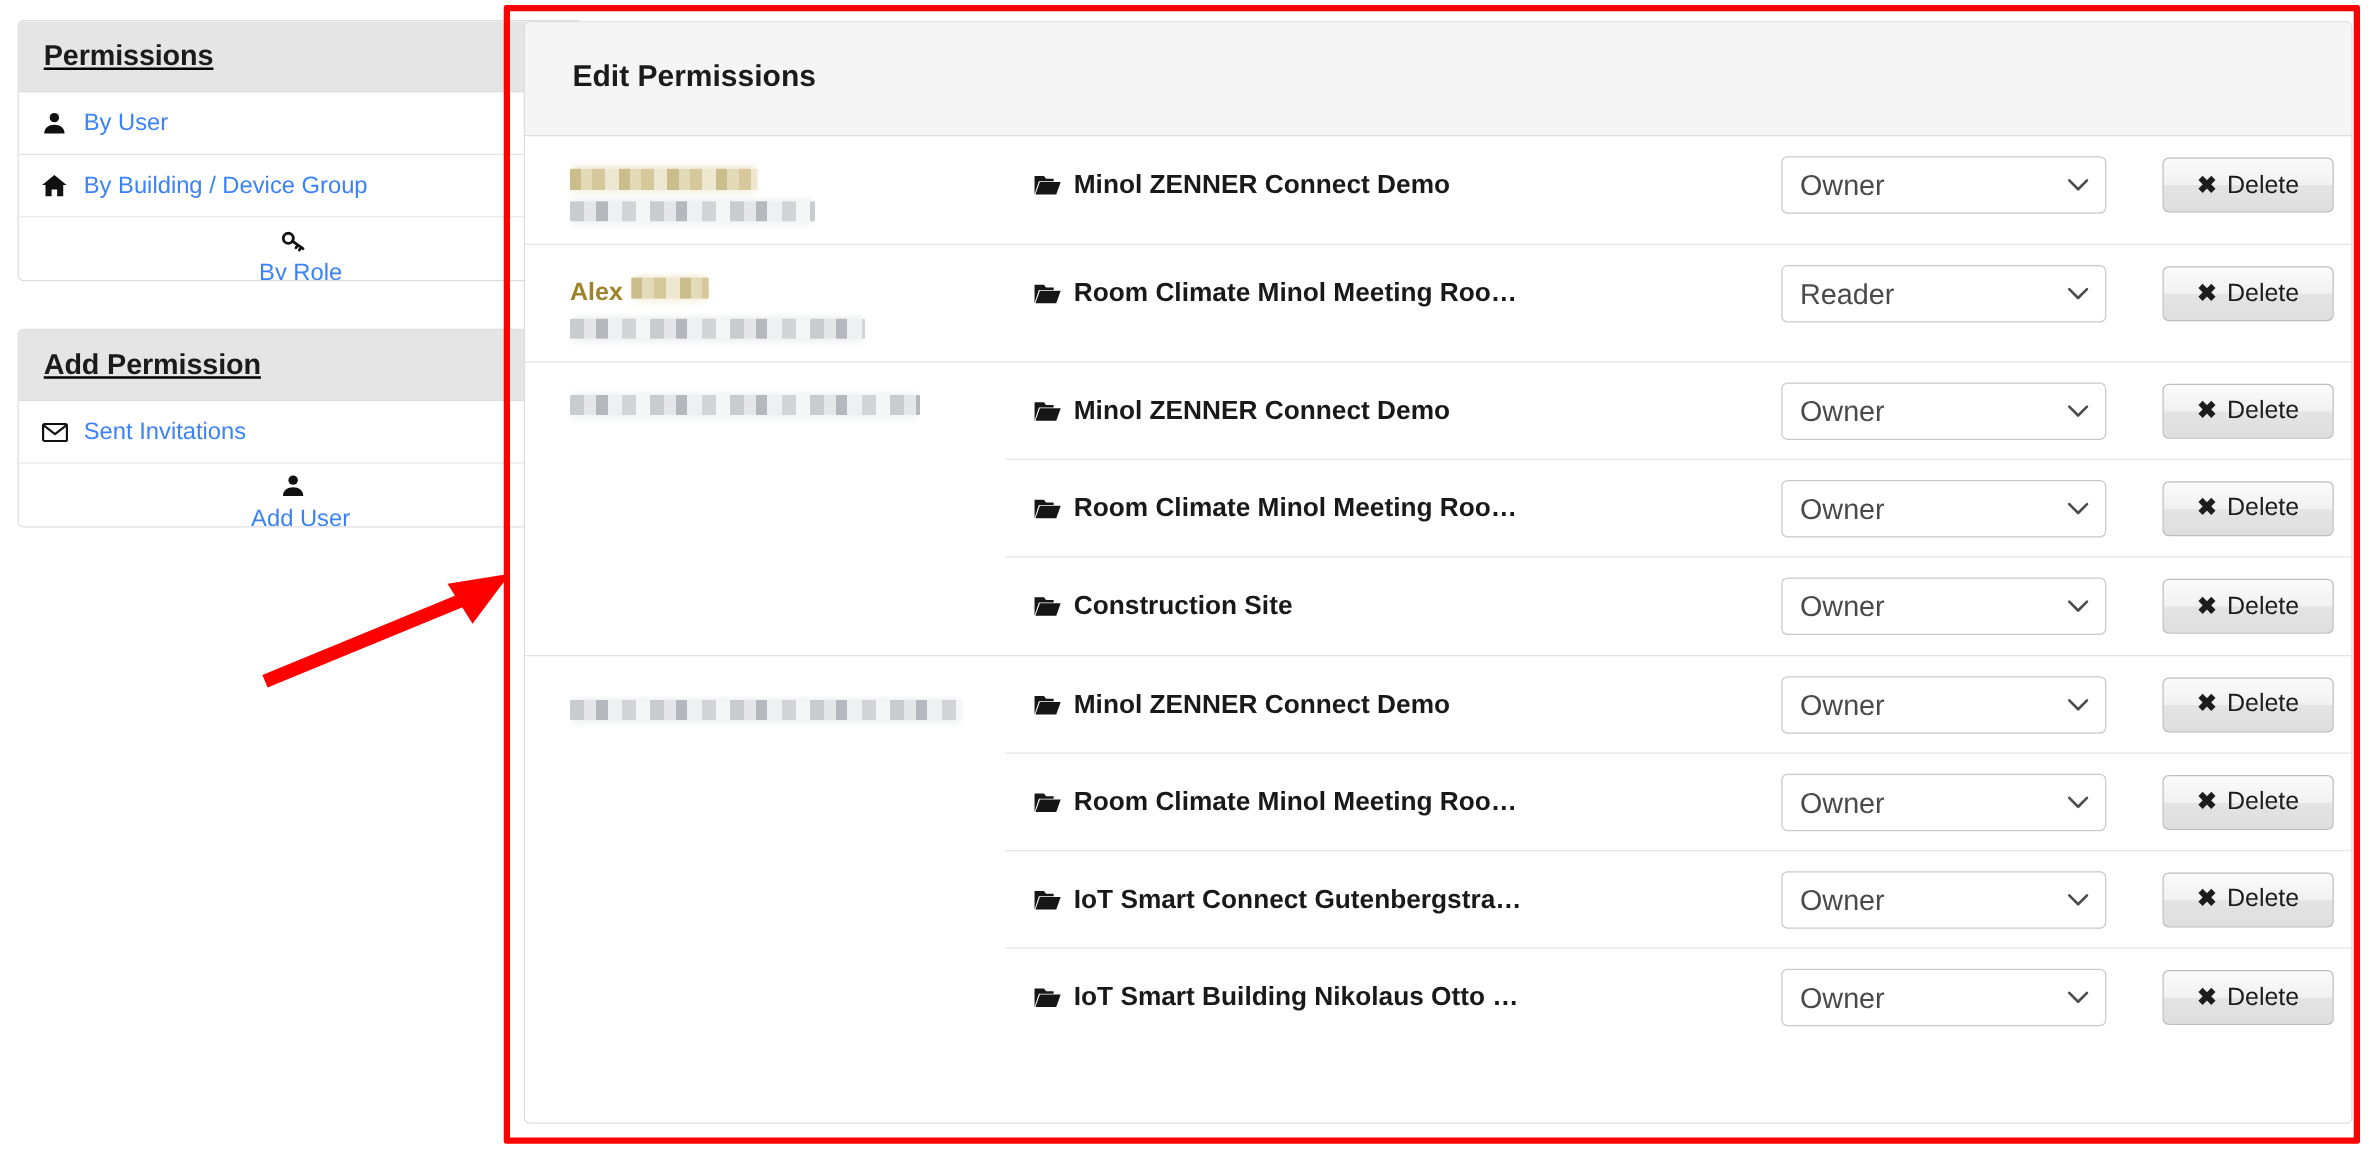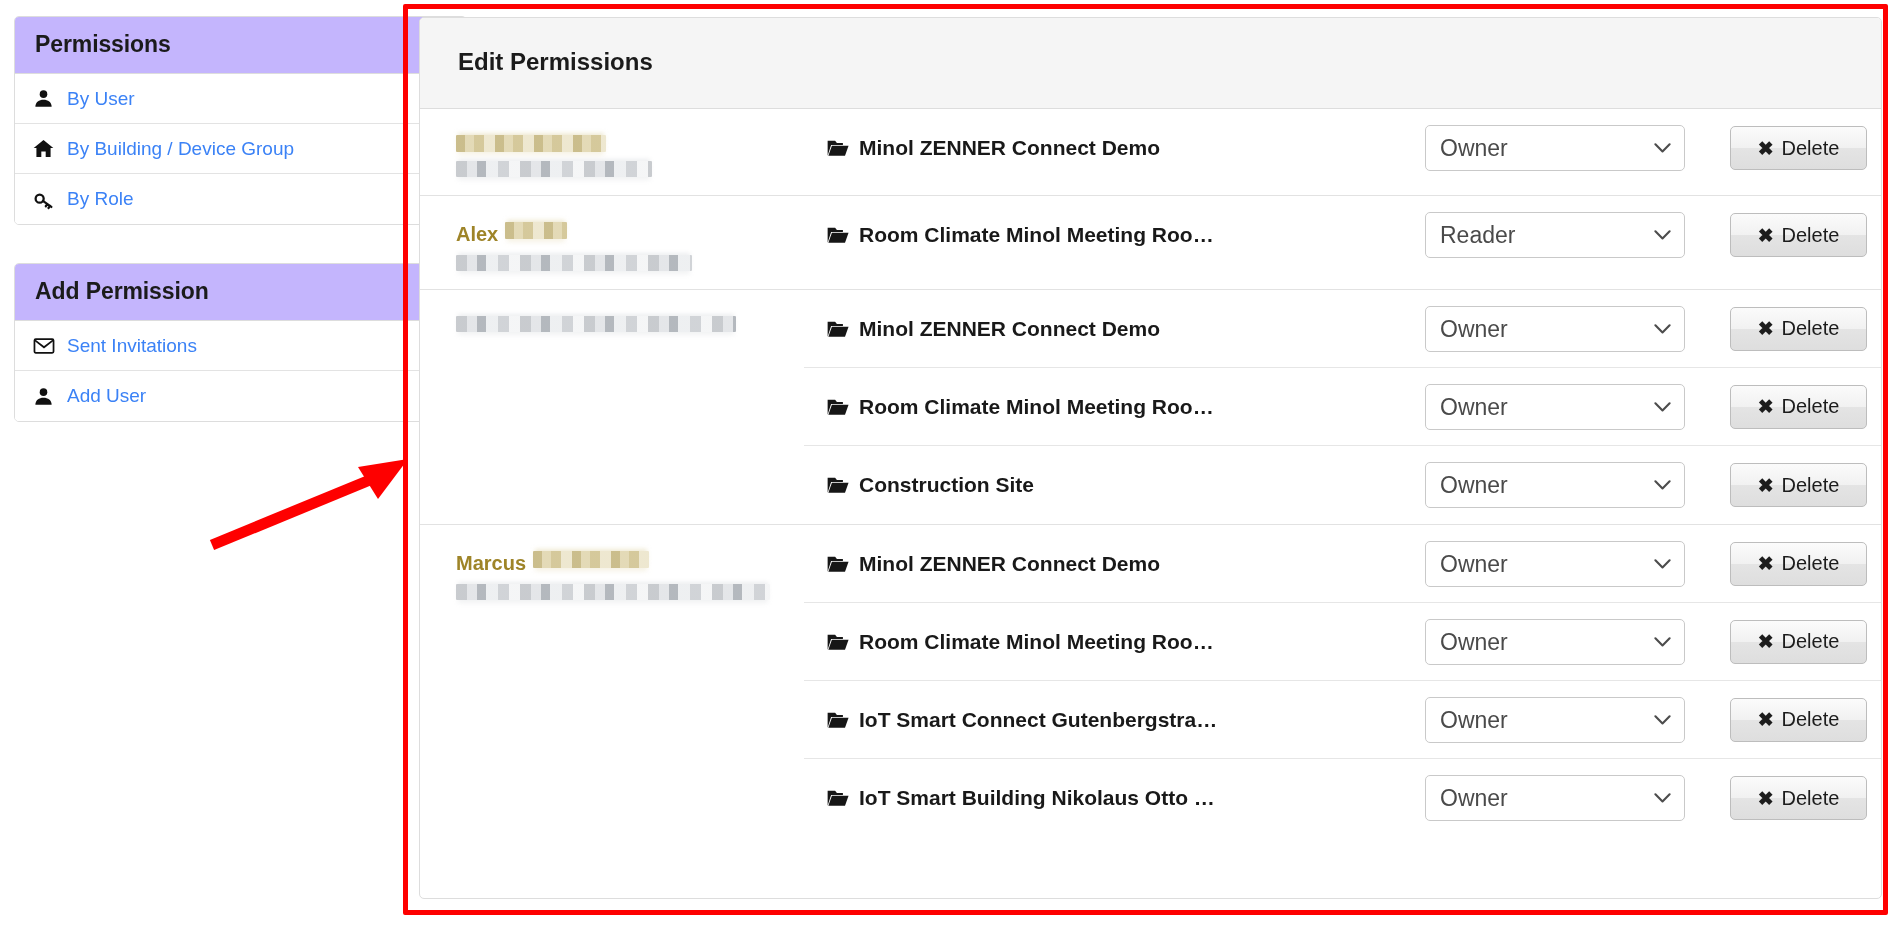--- a/index.html
+++ b/index.html
@@ -15,41 +15,42 @@
   
   .sidebar { position: absolute; left: 14px; top: 16px; width: 453px; }
   .panel {
     border: 1px solid #dddddd;
     border-radius: 5px;
     background: #ffffff;
     overflow: hidden;
   }
   .panel + .panel { margin-top: 38px; }
   .panel-head {
-    background: #c4b5fd;
+    background: #e5e5e5;
     border-bottom: 1px solid #dddddd;
     padding: 14px 20px 15px 20px;
+    text-decoration: underline;
   }
   .panel-head h2 {
     margin: 0;
     font-size: 23px;
     font-weight: bold;
     color: #1b1b1b;
     letter-spacing: -0.1px;
   }
   .nav-item {
     display: flex;
     align-items: center;
     padding: 0 18px 0 18px;
     height: 50px;
     border-bottom: 1px solid #e3e3e3;
     background: #fff;
     cursor: pointer;
   }
-  .nav-item:last-child { border-bottom: none; }
+  .nav-item:last-child { border-bottom: none; flex-direction: column; }
   .nav-ico {
     width: 34px;
     flex: 0 0 34px;
     display: flex;
     align-items: center;
     justify-content: flex-start;
     color: #111;
   }
   .nav-ico svg { display: block; }
   .nav-label {
@@ -413,24 +414,20 @@
                 </span></div>
               <button class="del-btn">
                 <span class="x">✖</span>
                 <span>Delete</span>
               </button>
             </div>
           </div>
         </div>
         <div class="group">
           <div class="group-user">
-            <div class="uname">
-              <span class="vis">Marcus</span>
-              <span class="blur blur-name" style="width: 116px;"></span>
-            </div>
             <span class="blur blur-mail" style="width: 314px;"></span>
           </div>
           <div class="rows">
             <div class="row">
               <div class="row-folder">
                 <span class="folder-ico">
                   <svg width="22" height="20" viewBox="0 0 24 22" fill="currentColor">
                     <path d="M0.6 3.1h8.2l2 2.3h6.6v2.2H4.4L0.6 19.4z"></path>
                     <path d="M5.3 8.4H23.6l-3.9 11H1.4z"></path>
                   </svg>

